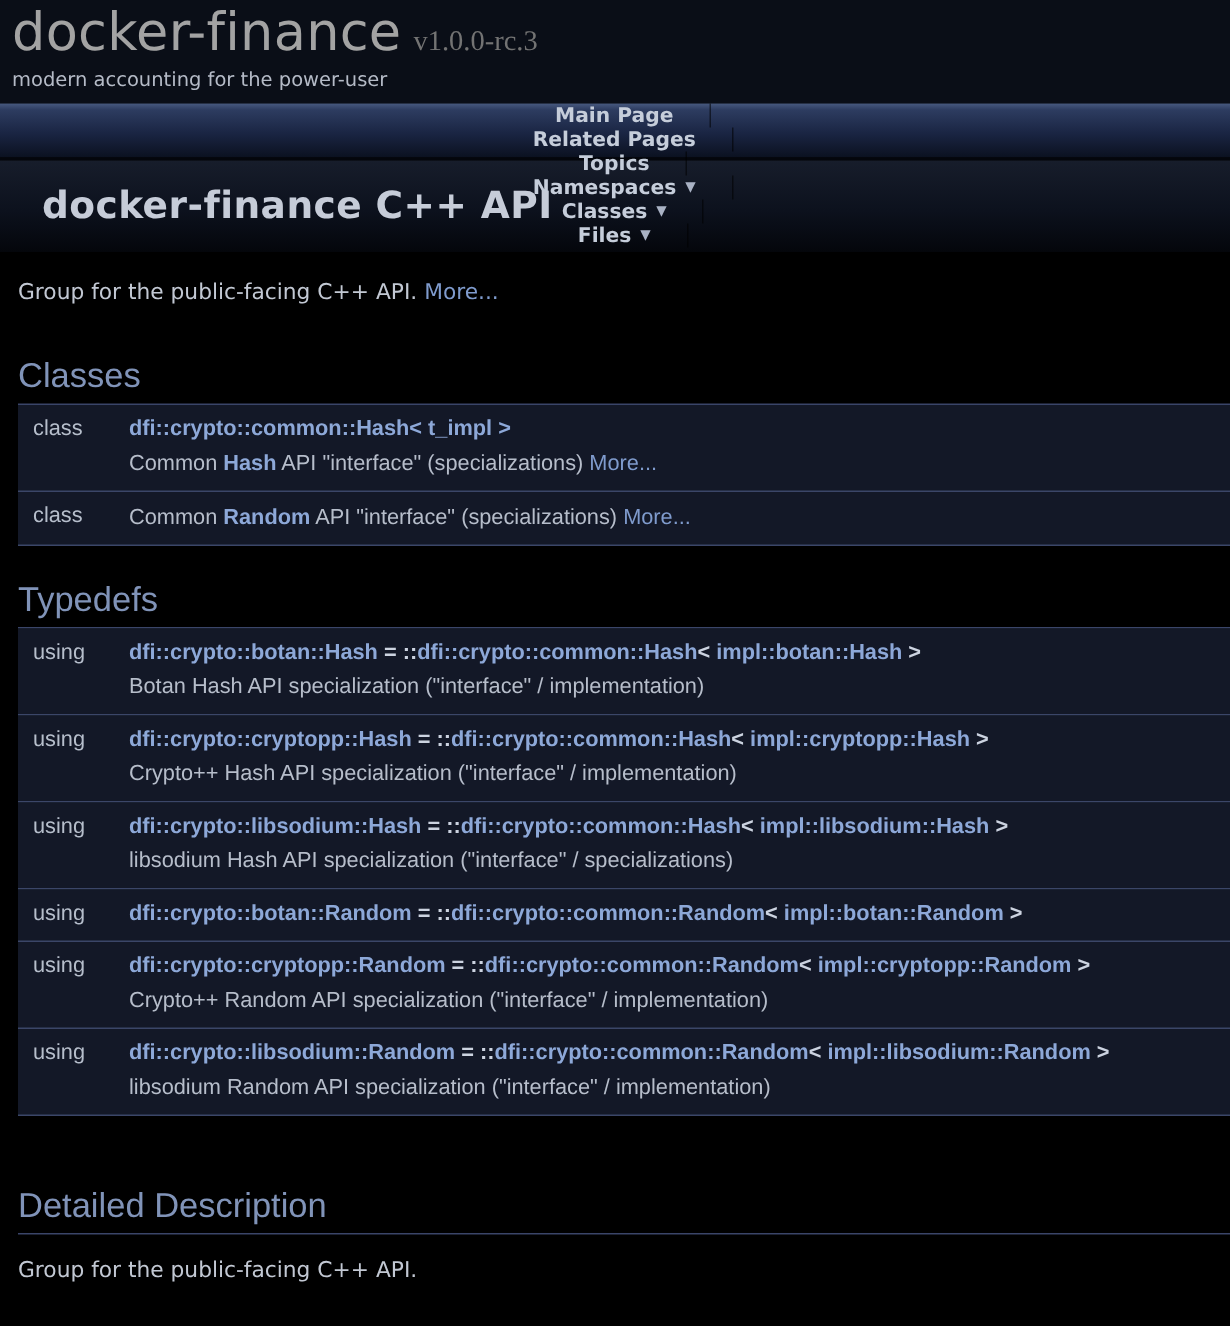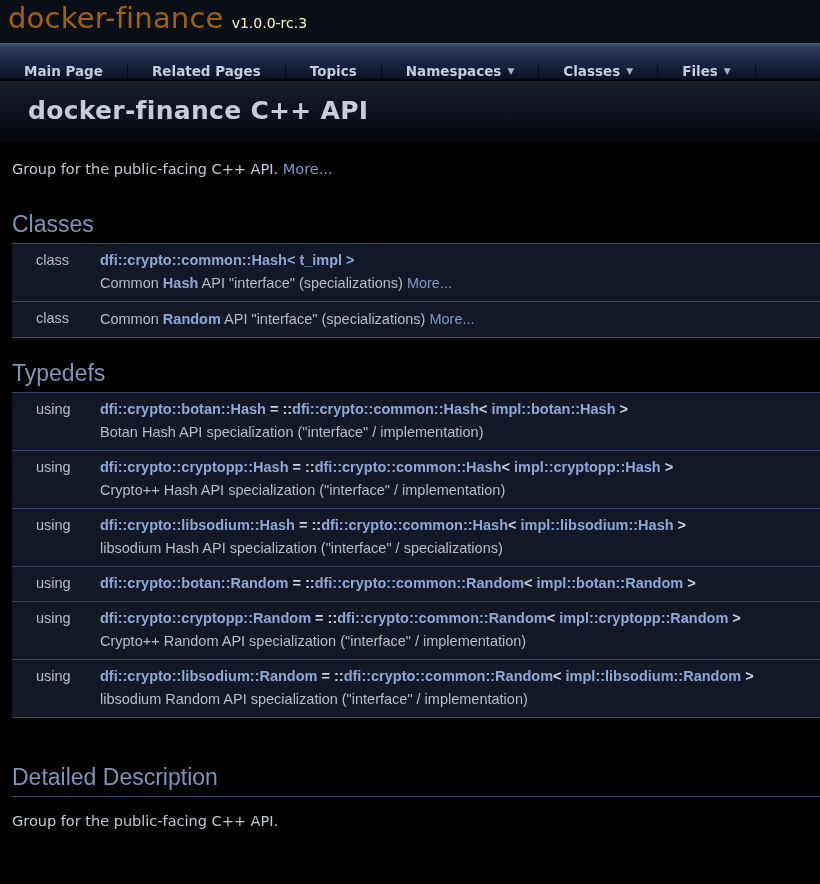--- a/index.html
+++ b/index.html
@@ -9,29 +9,30 @@
     color:#c2c8d3;
     font-family:"DejaVu Sans", sans-serif;
     font-size:14.5px;
     overflow:hidden;
   }
   a{color:#7f9bcd;text-decoration:none;cursor:pointer;margin-top:36px;}
 
   
   .masthead{background:#0a0e17;padding:2px 8px 8px 8px;}
   .project-line{line-height:1.15;}
-  .project-name{font-size:29px;color:#a16207;letter-spacing:0.2px;}
-  .project-version{font-size:14px;color:#fef9c3;margin-left:8px;}
+  .project-name{font-size:35px;color:#a3a3a3;letter-spacing:0.2px;}
+  .project-version{font-size:19px;color:#737373;margin-left:8px;font-family:Liberation Serif, serif;}
   .project-brief{font-size:13px;color:#b5bbc7;margin-top:4px;}
 
   
   .navbar{
-    height:36px;display:flex;align-items:flex-end;
+    height:36px;display:flex;align-items:center;
     background:linear-gradient(180deg,#47597f 0%,#2d3c60 12%,#1a2543 55%,#0b1120 100%);
     border-bottom:2px solid #04060c;
+    flex-direction:column;
   }
   .tab{
     display:flex;align-items:center;
     padding:0 24px;
     font-weight:bold;font-size:13.5px;color:#c5cdda;
     border-right:1px solid rgba(0,0,0,0.55);
     cursor:pointer;white-space:nowrap;
   }
   .caret{font-size:9px;color:#a9b2c4;margin-left:6px;}
   .caret:empty{display:none;margin:0;}
@@ -56,38 +57,39 @@
     border-bottom:1px solid #3a4569;
   }
   h2.detail-header{margin-top:46px;}
 
   
   .memberdecls{font-family:"Liberation Sans", sans-serif;}
   .memitem{
     display:grid;grid-template-columns:74px 1fr;
     background:#131827;
     border-bottom:1px solid #3b4668;
-    padding:5px 0 7px 14px;
+    padding:5px 0 7px 0;
     line-height:22px;
   }
   .memkw{padding-left:10px;color:#b6becb;}
   .memdecl{font-weight:bold;color:#ccd3e0;}
   .memdecl a{color:#8da8d8;}
   .memdesc{color:#b6bdca;padding-top:1px;}
   .memdesc a.bold{font-weight:bold;color:#8da8d8;}
   .memdesc a.more{color:#7f9bcd;}
 
   
   .detail-para{margin:16px 0 0 0;color:#c2c8d3;}
 </style>
 </head>
 <body>
 
 <div class="masthead">
   <div class="project-line"><span class="project-name">docker-finance</span><span class="project-version">v1.0.0-rc.3</span></div>
+  <div class="project-brief">modern accounting for the power-user</div>
 </div>
 
 <div class="navbar">
   <div class="tab">
       <span>Main Page</span>
     </div>
     <div class="tab">
       <span>Related Pages</span>
     </div>
     <div class="tab">

